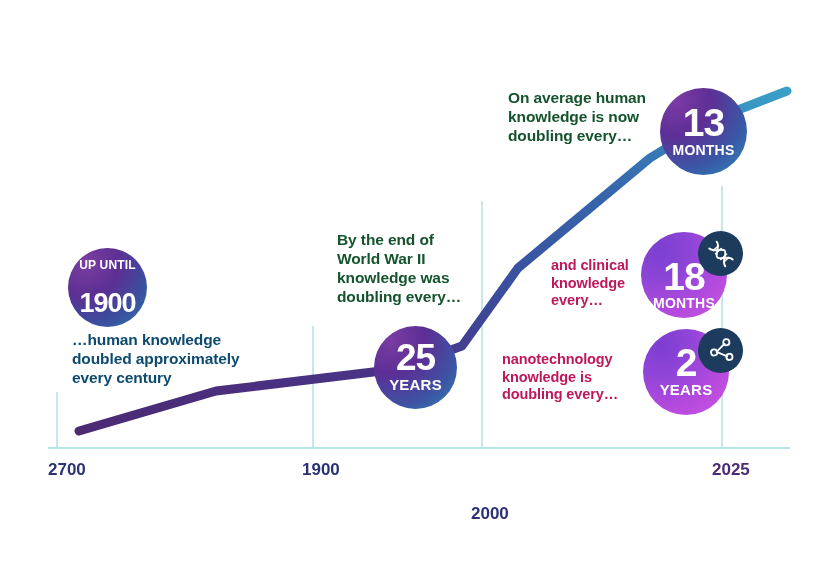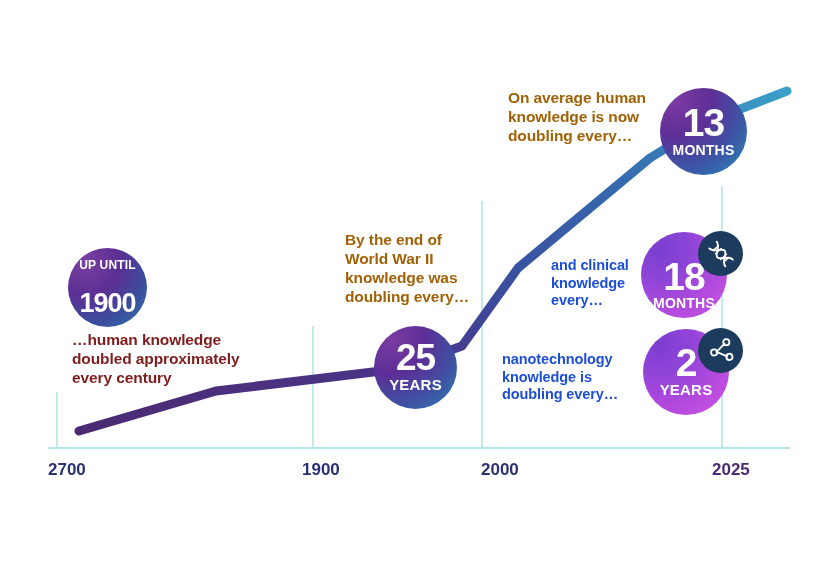--- a/index.html
+++ b/index.html
@@ -29,39 +29,38 @@
 
   
   .callout {
     position: absolute;
     font-weight: bold;
     line-height: 1.22;
     letter-spacing: -0.1px;
     white-space: pre-line;
   }
   .callout.heading {
-    color: #a16207;
+    color: #14532d;
   }
   .callout.muted {
-    color: #1d4ed8;
+    color: #be185d;
   }
 
   #callout-1900 {
     left: 72px;
     top: 331px;
     width: 215px;
     font-size: 15.5px;
-    color: #7f1d1d;
+    color: #0c4a6e;
   }
   #callout-ww2 {
     left: 337px;
     top: 231px;
     width: 160px;
     font-size: 15.5px;
-    margin-left: 8px;
   }
   #callout-now {
     left: 508px;
     top: 89px;
     width: 165px;
     font-size: 15.5px;
   }
   #callout-clinical {
     left: 551px;
     top: 257px;
@@ -81,21 +80,21 @@
     font-size: 17px;
     font-weight: bold;
     color: #2b3274;
     top: 460px;
   }
   .tick-label.accent {
     color: #4b2a72;
   }
   #tick-1600 { left: 48px; }
   #tick-1900 { left: 302px; }
-  #tick-2000 { left: 481px; }
+  #tick-2000 { left: 471px; margin-top: 44px; }
   #tick-2025 { left: 712px; }
 
   
   .bubble {
     position: absolute;
     border-radius: 50%;
     display: flex;
     flex-direction: column;
     align-items: center;
     justify-content: center;

